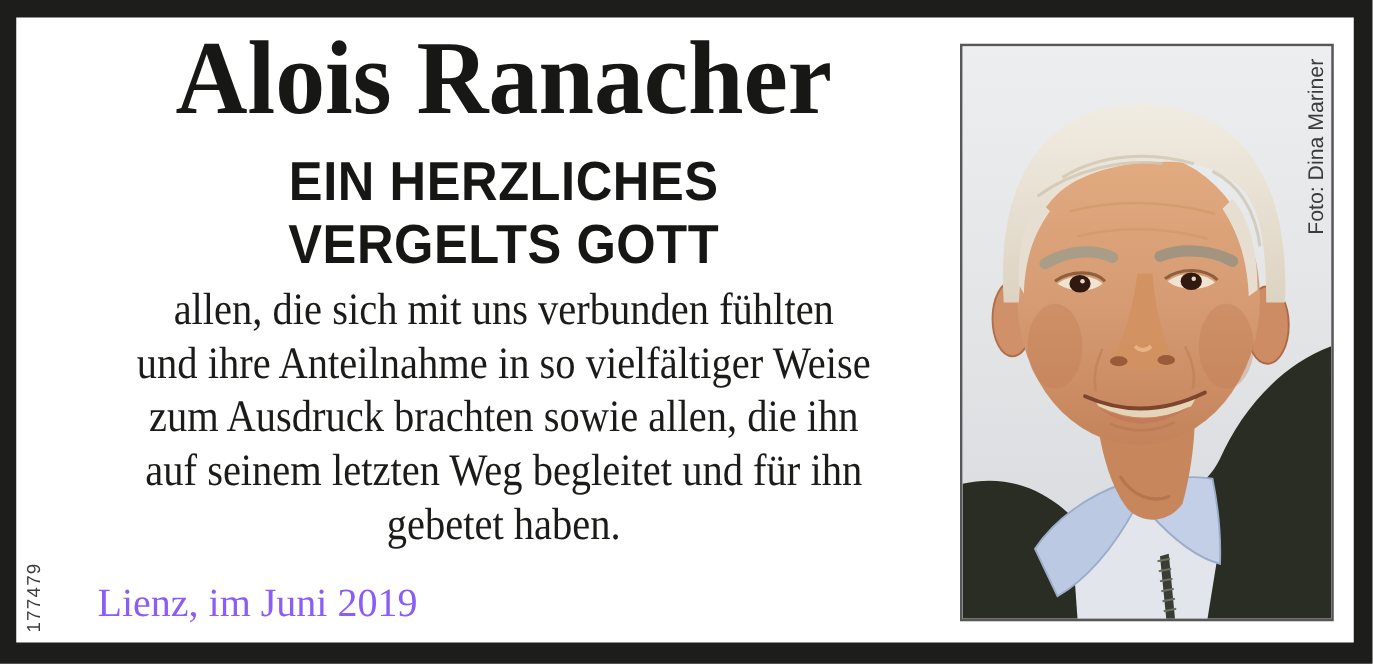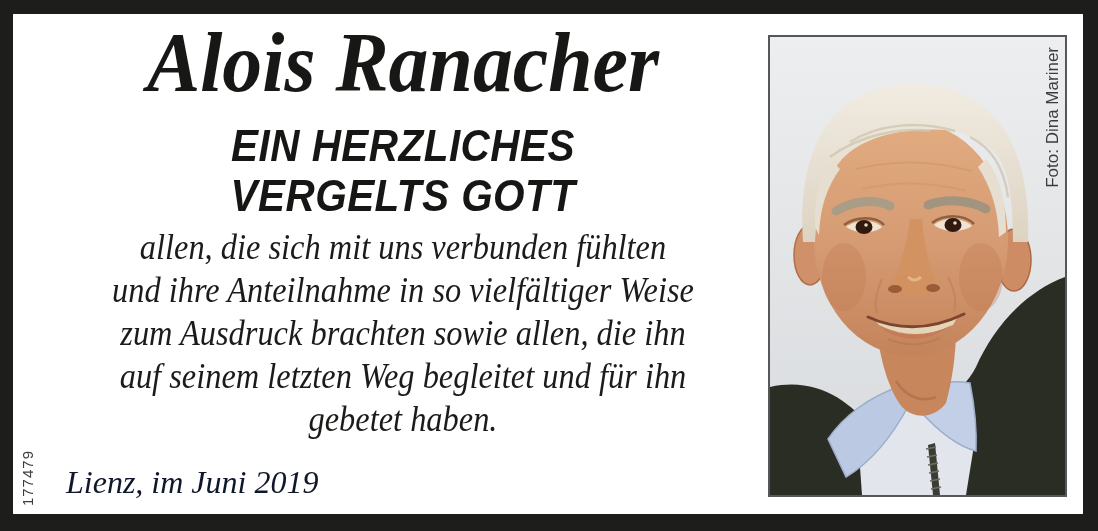--- a/index.html
+++ b/index.html
@@ -6,21 +6,21 @@
   body{
     width:1098px;height:531px;position:relative;overflow:hidden;
     background:#1d1d1b;
     font-family:"Liberation Serif",serif;
   }
   .paper{
     position:absolute;left:13px;top:14px;width:1070px;height:500px;
     background:#ffffff;
   }
   .text-col{
-    position:absolute;left:10px;top:0;width:760px;height:384px;font-style:italic;
+    position:absolute;left:10px;top:0;width:760px;height:384px;
   }
   .title{
     position:absolute;top:7px;left:0;width:100%;
     font-family:"Liberation Serif",serif;font-weight:bold;
     font-size:84px;line-height:1;color:#171715;text-align:center;
     transform:scaleX(0.95);transform-origin:center;
     white-space:nowrap;
   }
   .subtitle{
     position:absolute;top:107px;left:0;width:100%;
@@ -30,22 +30,22 @@
     letter-spacing:0.5px;white-space:nowrap;
   }
   .body-text{
     position:absolute;top:212px;left:0;width:100%;
     font-family:"Liberation Serif",serif;
     font-size:36px;line-height:43px;color:#1b1b19;text-align:center;
     transform:scaleX(0.90);transform-origin:center;
     white-space:nowrap;
   }
   .bottom-row{
-    position:absolute;top:448px;left:4px;width:100%;height:40px;
-    font-size:32px;line-height:40px;color:#0f172a;
+    position:absolute;top:448px;left:16px;width:100%;height:40px;
+    font-size:32px;line-height:40px;color:#8b5cf6;
   }
   .place-date{position:absolute;left:39px;top:0;white-space:nowrap;}
   .signature{position:absolute;left:472px;top:0;font-weight:bold;white-space:nowrap;}
   .id-vertical{
     position:absolute;left:6px;bottom:8px;
     writing-mode:vertical-rl;transform:rotate(180deg);
     font-family:"Liberation Sans",sans-serif;font-size:15px;
     color:#3c3c3c;letter-spacing:1px;
   }
   .photo{

